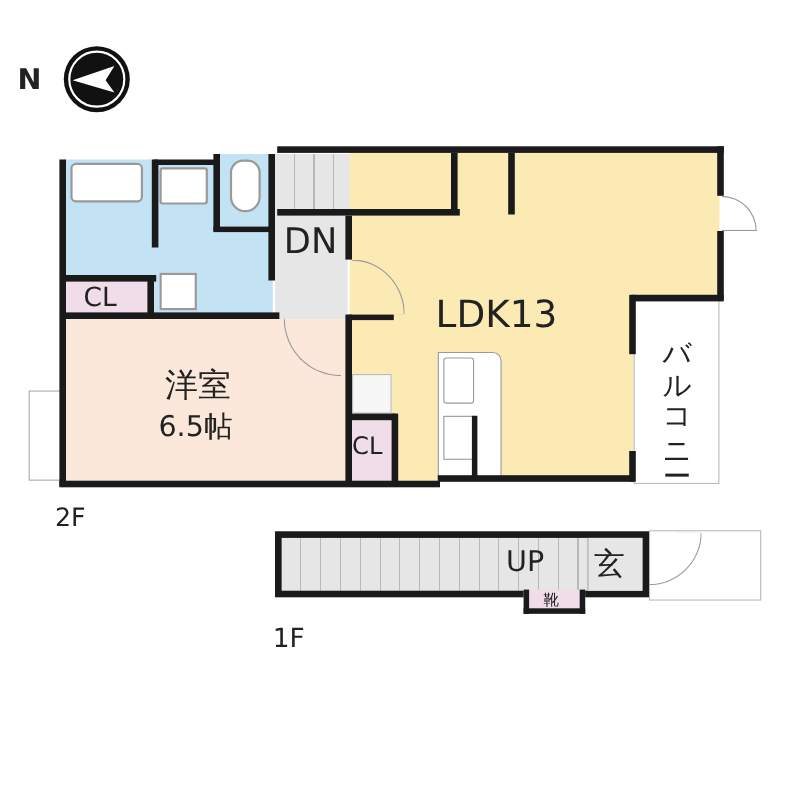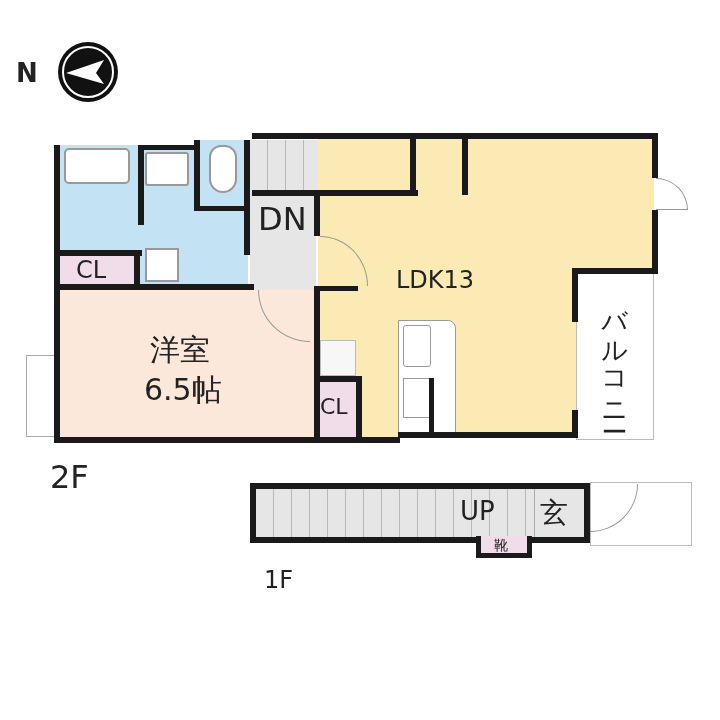--- a/index.html
+++ b/index.html
@@ -37,32 +37,32 @@
 
 <div class="abs stairs" style="left:250px;top:140px;width:162px;height:55px;background-color:#e6e6e6;"></div>
 <div class="abs" style="left:250px;top:195px;width:66px;height:95px;background:#e6e6e6;"></div>
 <div class="lbl" style="left:258px;top:200px;font-size:32px;">DN</div>
 
 <div class="abs" style="left:414px;top:140px;width:50px;height:54px;background:#f1dcea;"></div>
 <div class="lbl" style="left:418px;top:152px;font-size:24px;">CL</div>
 
 <div class="abs" style="left:318px;top:137px;width:336px;height:300px;background:#fbeab3;"></div>
 <div class="abs" style="left:464px;top:137px;width:190px;height:57px;background:#fbeab3;"></div>
-<div class="lbl" style="left:396px;top:266px;font-size:24px;">LDK13</div>
+<div class="lbl" style="left:396px;top:266px;font-size:34px;">LDK13</div>
 
 <div class="abs" style="left:398px;top:320px;width:58px;height:115px;border:1px solid #999;border-radius:0 8px 0 0;background:#fff;"></div>
 <div class="abs" style="left:403px;top:325px;width:28px;height:42px;border:1px solid #999;border-radius:3px;"></div>
 <div class="abs" style="left:403px;top:378px;width:30px;height:40px;border:1px solid #999;"></div>
 
 <div class="abs" style="left:576px;top:268px;width:78px;height:172px;background:#fff;border:1px solid #bbb;"></div>
 <div class="lbl" style="left:598px;top:292px;font-size:26px;writing-mode:vertical-rl;letter-spacing:2px;">バルコニー</div>
 
 <div class="abs" style="left:58px;top:290px;width:258px;height:148px;background:#fbe8da;"></div>
 <div class="lbl" style="left:150px;top:330px;font-size:30px;">洋室</div>
-<div class="lbl" style="left:144px;top:370px;font-size:30px;text-align:right;">6.5帖</div>
+<div class="lbl" style="left:144px;top:370px;font-size:26px;text-align:right;">6.5帖</div>
 
 <div class="abs" style="left:26px;top:355px;width:32px;height:82px;border:1px solid #aaa;"></div>
 
 <div class="abs" style="left:320px;top:340px;width:36px;height:36px;border:1px solid #bbb;background:#f7f7f7;"></div>
 <div class="abs" style="left:318px;top:382px;width:40px;height:55px;background:#f1dcea;"></div>
 <div class="lbl" style="left:320px;top:394px;font-size:22px;">CL</div>
 
 <div class="wall" style="left:252px;top:133px;width:406px;height:6px;"></div>
 <div class="wall" style="left:54px;top:145px;width:6px;height:297px;"></div>
 <div class="wall" style="left:54px;top:437px;width:346px;height:6px;"></div>
@@ -87,24 +87,24 @@
 <div class="wall" style="left:314px;top:286px;width:6px;height:152px;"></div>
 <div class="wall" style="left:316px;top:286px;width:42px;height:5px;"></div>
 <div class="wall" style="left:316px;top:376px;width:44px;height:6px;"></div>
 <div class="wall" style="left:356px;top:376px;width:6px;height:62px;"></div>
 <div class="wall" style="left:429px;top:378px;width:5px;height:56px;"></div>
 
 <div class="abs" style="left:656px;top:178px;width:32px;height:32px;border:1px solid #999;border-left:none;border-radius:0 100% 0 0;"></div>
 <div class="abs" style="left:258px;top:290px;width:52px;height:52px;border:1px solid #999;border-radius:0 0 0 100%;border-top:none;border-right:none;"></div>
 <div class="abs" style="left:320px;top:236px;width:48px;height:50px;border:1px solid #999;border-radius:0 100% 0 0;border-left:none;border-bottom:none;"></div>
 
-<div class="lbl" style="left:50px;top:458px;font-size:32px;">2F</div>
+<div class="lbl" style="left:50px;top:458px;font-size:23px;">2F</div>
 
 <div class="abs" style="left:590px;top:482px;width:102px;height:64px;border:1px solid #bbb;"></div>
 <div class="abs stairs" style="left:250px;top:483px;width:340px;height:60px;background-color:#e6e6e6;border:6px solid #1a1a1a;"></div>
 <div class="abs" style="left:534px;top:489px;width:50px;height:48px;background:#e6e6e6;border-left:1px solid #aaa;"></div>
 <div class="lbl" style="left:460px;top:496px;font-size:26px;">UP</div>
 <div class="lbl" style="left:540px;top:494px;font-size:28px;">玄</div>
 <div class="abs" style="left:476px;top:536px;width:56px;height:22px;background:#f1dcea;border:5px solid #1a1a1a;border-top:none;"></div>
 <div class="lbl" style="left:494px;top:537px;font-size:14px;">靴</div>
 <div class="abs" style="left:590px;top:484px;width:48px;height:48px;border:1px solid #999;border-left:none;border-top:none;border-radius:0 0 100% 0;"></div>
 
-<div class="lbl" style="left:248px;top:566px;font-size:24px;margin-left:16px;">1F</div>
+<div class="lbl" style="left:248px;top:566px;font-size:24px;">1F</div>
 
 </body></html>

